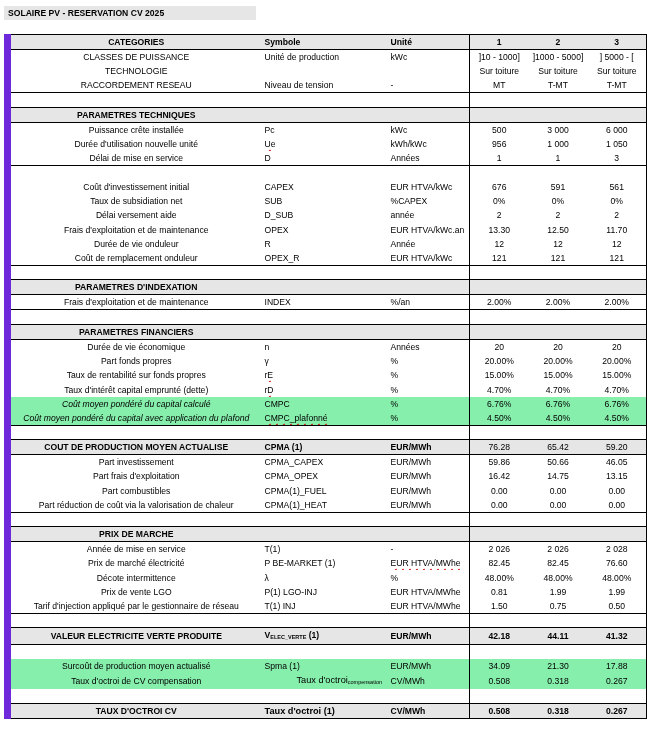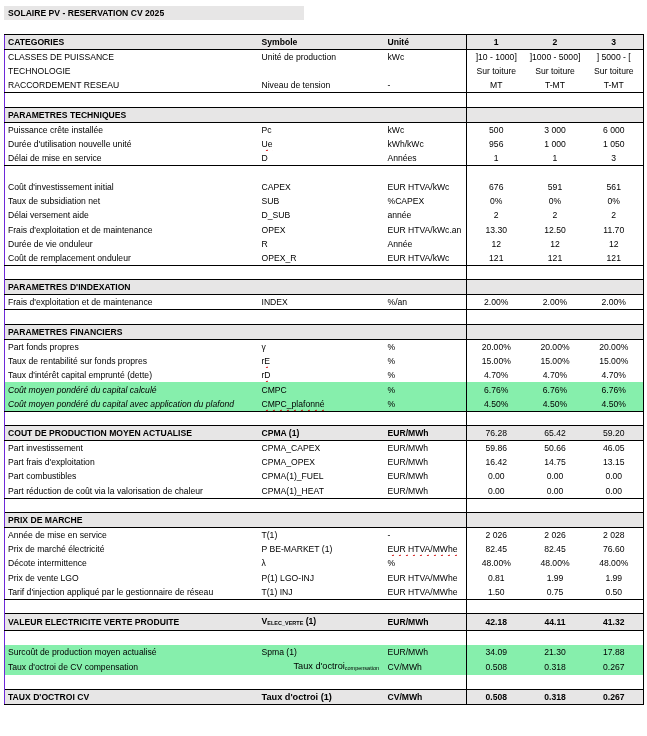--- a/index.html
+++ b/index.html
@@ -1,29 +1,29 @@
 <!DOCTYPE html>
 <html><head>
 <meta charset="utf-8">
 <style>
   html, body { margin:0; padding:0; background:#ffffff; }
   body { width:647px; height:736px; position:relative; overflow:hidden;
          font-family:"Liberation Sans", sans-serif; font-size:8.6px; color:#000; }
-  .title { position:absolute; left:4px; top:6px; width:300px; height:14px;
+  .title { position:absolute; left:4px; top:6px; width:252px; height:14px;
            background:#e7e6e6; font-weight:bold; font-size:8.6px; line-height:14px;
            padding-left:4px; box-sizing:border-box; }
   table { position:absolute; left:4px; top:34px; border-collapse:collapse;
           width:639px; table-layout:fixed; }
   col.c-label { width:254px; } col.c-sym { width:126px; } col.c-unit { width:82px; }
   col.c-v { width:59px; }
   td { height:14.3px; padding:0 3px; white-space:nowrap; overflow:hidden;
        line-height:14px; box-sizing:border-box; }
   td.v { text-align:center; }
   td.v1 { border-left:1px solid #000; }
-  .outer td:first-child { border-left:1px solid #6d28d9; }
+  .outer td:first-child { border-left:7px solid #6d28d9;text-align:center; }
   .outer td:last-child { border-right:1px solid #000; }
   tr.head td { background:#e7e6e6; font-weight:bold; border-top:1px solid #000; border-bottom:1px solid #000; }
   tr.bottom td { border-bottom:1px solid #000; }
   tr.shade td { background:#86efac; }
   tr.ital td { }
   tr.spacer td { height:14.3px; }
   .squig { text-decoration: underline wavy #d00000; text-decoration-thickness:1px; text-underline-offset:2px; }
   .sub { font-size:5.5px; vertical-align:-1px; }
   .arialbold { font-family:"Liberation Sans", sans-serif; font-weight:bold; font-size:9.2px; }
   .arialnorm { font-family:"Liberation Sans", sans-serif; font-size:9.2px;margin-left:32px; }
@@ -210,20 +210,28 @@
 
     <tr class="head">
       <td>PARAMETRES FINANCIERS</td>
         <td></td>
         <td></td>
         <td class="v1"></td>
         <td></td>
         <td></td>
     </tr>
     <tr>
+      <td>Durée de vie économique</td>
+      <td>n</td>
+      <td>Années</td>
+      <td class="v v1">20</td>
+      <td class="v">20</td>
+      <td class="v">20</td>
+    </tr>
+    <tr>
       <td>Part fonds propres</td>
       <td>γ</td>
       <td>%</td>
       <td class="v v1">20.00%</td>
       <td class="v">20.00%</td>
       <td class="v">20.00%</td>
     </tr>
     <tr>
       <td>Taux de rentabilité sur fonds propres</td>
       <td><span class="squig">rE</span></td>

